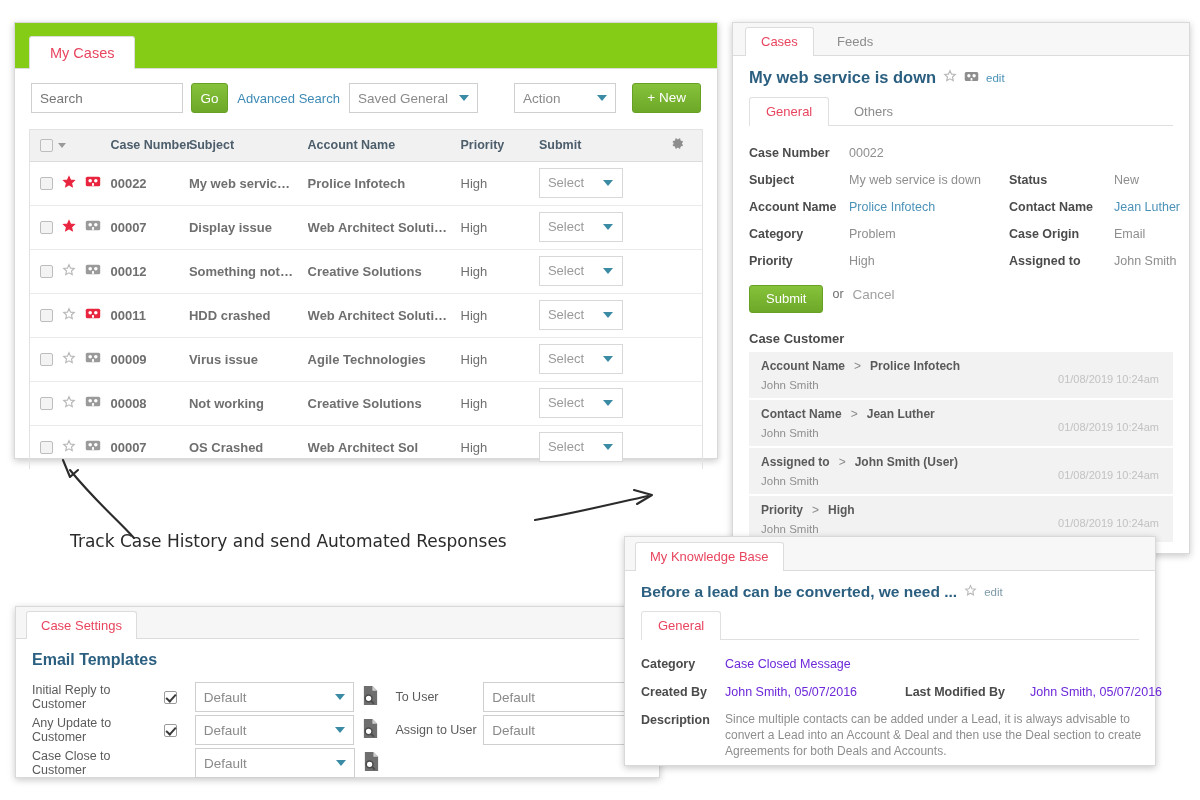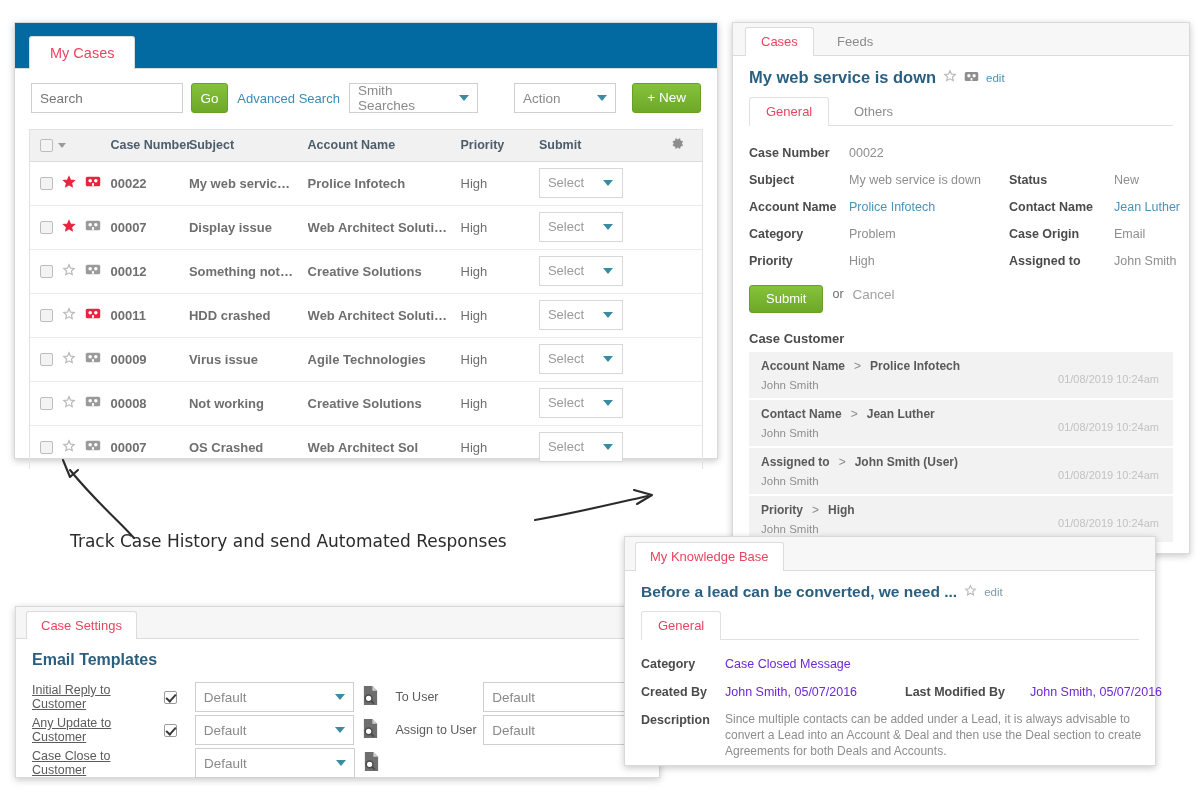--- a/index.html
+++ b/index.html
@@ -15,21 +15,21 @@
   
   .panel {
     position: absolute;
     background: #ffffff;
     border: 1px solid #d9d9d9;
     box-shadow: 0 2px 7px rgba(0,0,0,.22);
   }
   .tabstrip {
     position: relative;
     height: 34px;
-    background: #0369a1;
+    background: #84cc16;
     border-bottom: 1px solid #dcdcdc;
   }
   .tabstrip .tab {
     position: absolute;
     top: 5px;
     height: 30px;
     padding: 0 16px;
     line-height: 29px;
     font-size: 13.5px;
     color: #8c8c8c;
@@ -217,21 +217,21 @@
   .hist-l2 { font-size: 11.5px; color: #8f8f8f; margin-top: 6px; }
   .hist-time { position: absolute; right: 14px; top: 21px; font-size: 11px; color: #c2c2c2; }
 
   
   #settings-panel { left: 15px; top: 606px; width: 645px; height: 172px; }
   #settings-panel .tabstrip { height: 32px; background: #f6f6f6; }
   #settings-panel .tabstrip .tab { top: 4px; height: 28px; line-height: 27px; font-size: 13px; padding: 0 14px; }
   .set-body { padding: 12px 16px 0 16px; }
   .set-h { font-size: 16px; font-weight: bold; color: #2b5f80; margin-bottom: 12px; }
   .set-row { display: flex; align-items: center; height: 32px; margin-bottom: 1px; }
-  .set-lbl { width: 132px; font-size: 12.5px; color: #5b5b5b; text-decoration: underline; }
+  .set-lbl { width: 132px; font-size: 12.5px; color: #5b5b5b; }
   .cb-checked {
     width: 13px; height: 13px; border: 1px solid #9a9a9a; background: #fff;
     position: relative; margin-right: 18px; border-radius: 2px;
   }
   .cb-checked::after {
     content: ""; position: absolute; left: 3px; top: 0px;
     width: 4px; height: 8px; border: solid #3a3a3a;
     border-width: 0 2px 2px 0; transform: rotate(42deg);
   }
   .cb-spacer { width: 13px; margin-right: 18px; }
@@ -267,21 +267,21 @@
   <div class="panel" id="cases-panel">
     <div class="tabstrip">
       <div class="tab active" style="left:14px;">My Cases</div>
     </div>
 
     <div class="toolbar">
       <input class="search-input" type="text" placeholder="Search" style="">
       <button class="btn-go">Go</button>
       <span class="link-adv">Advanced Search</span>
       <div class="fakeselect" id="sel-saved">
-        <span>Smith Searches</span>
+        <span>Saved General</span>
         <span class="caret"></span>
       </div>
       <div class="fakeselect" id="sel-action">
         <span>Action</span>
         <span class="caret"></span>
       </div>
       <div class="btn-new">+ New</div>
     </div>
 
     <div class="tbl-wrap">

